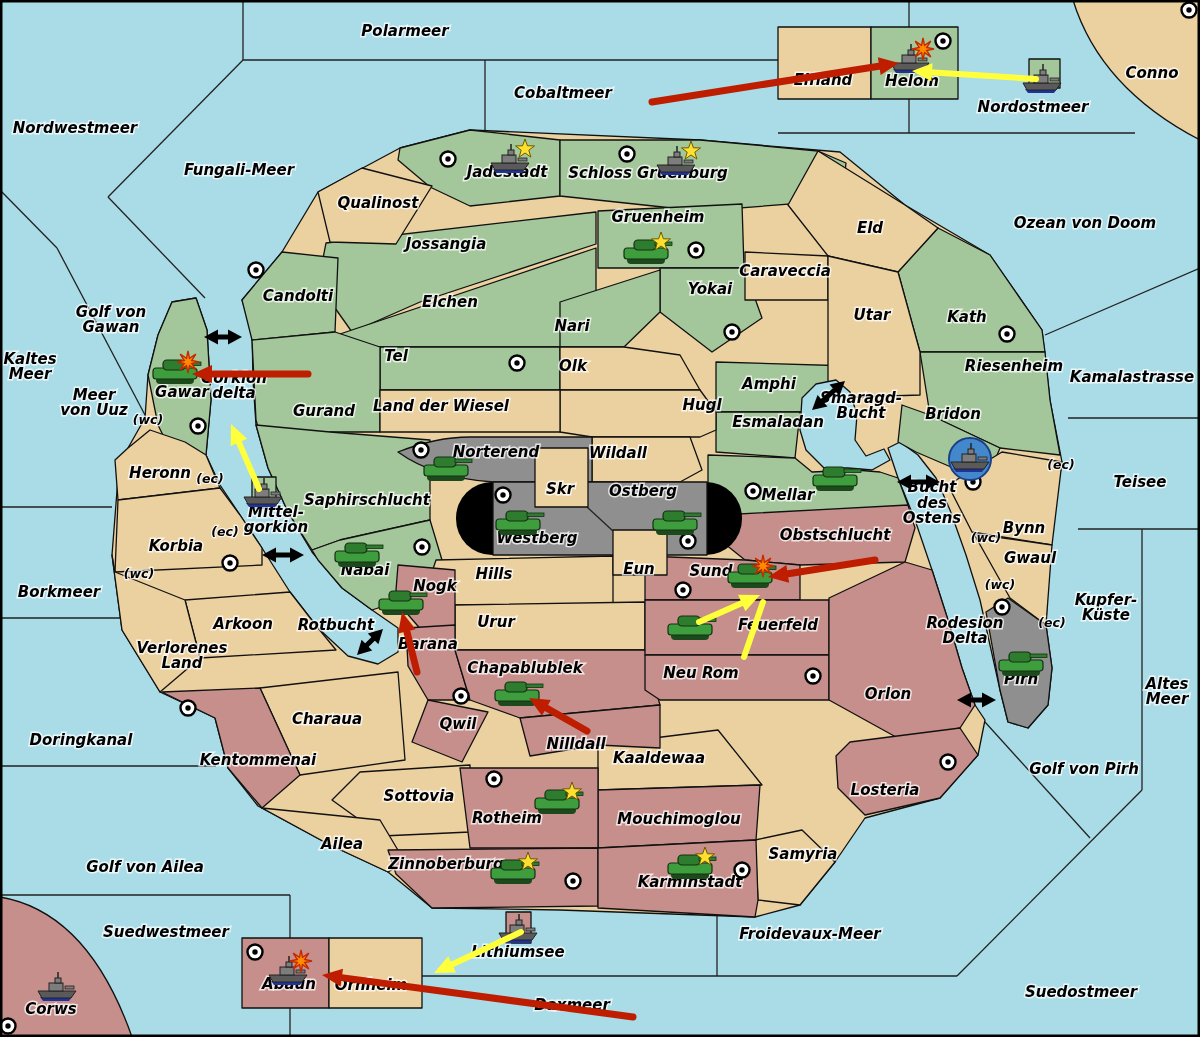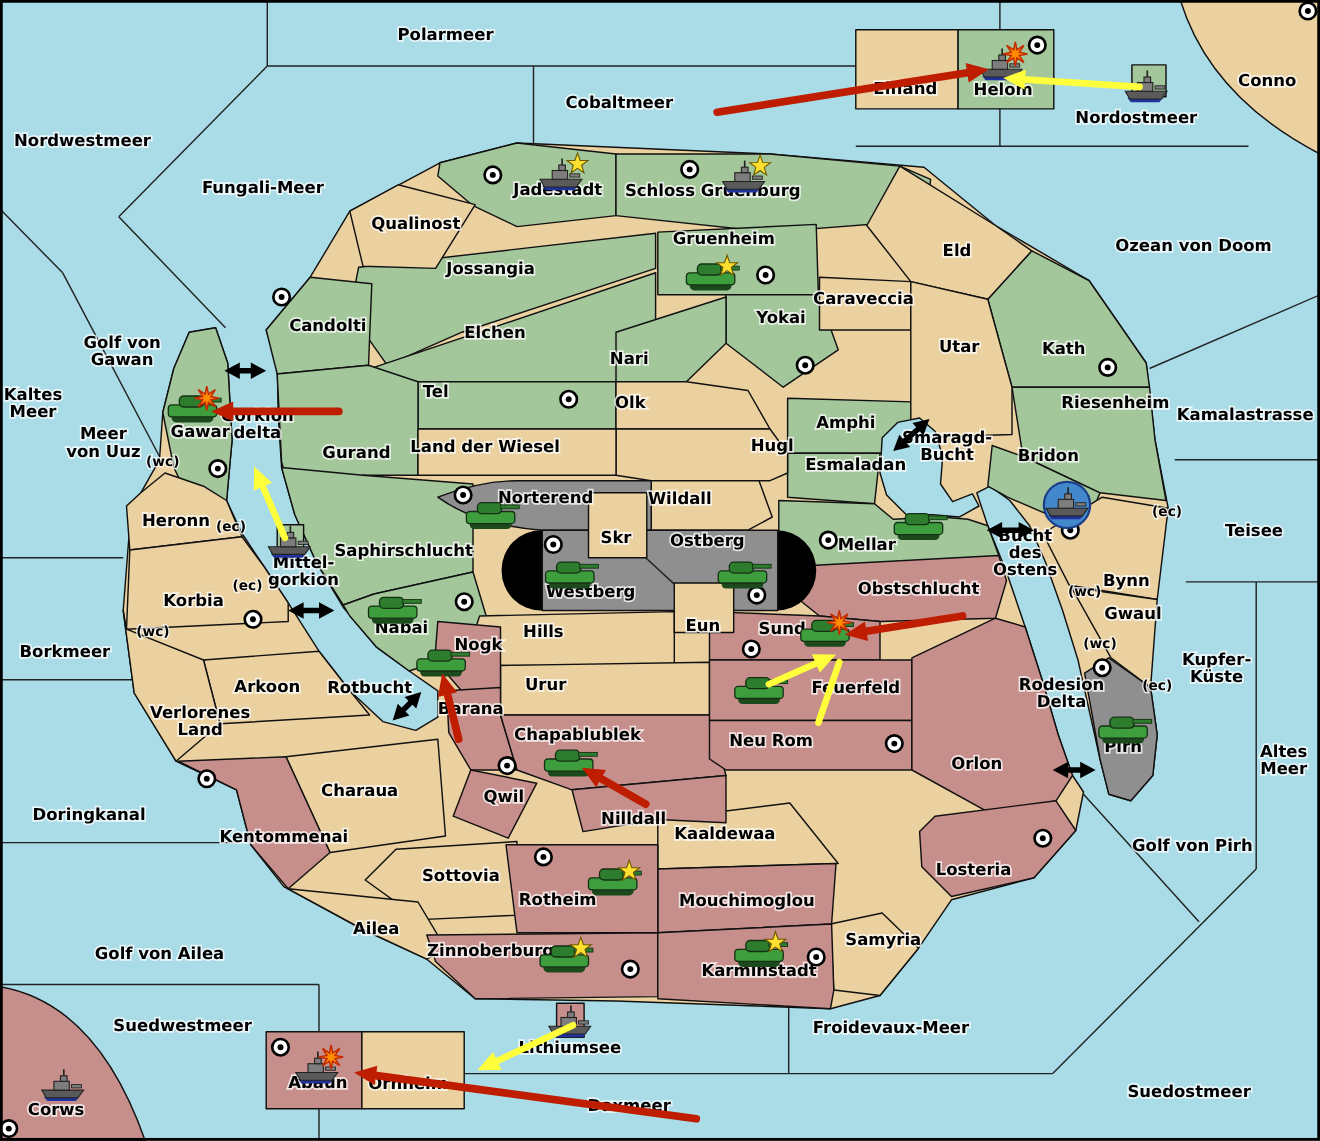--- a/index.html
+++ b/index.html
@@ -1,16 +1,16 @@
 <!DOCTYPE html>
 <html><head>
 <meta charset="utf-8">
 <style>
   html,body{margin:0;padding:0;background:#888;}
-  #stage{width:1200px;height:1037px;position:relative;font-family:"DejaVu Sans",sans-serif;}
+  #stage{width:1200px;height:1037px;position:relative;font-family:"DejaVu Sans",sans-serif;font-style:italic;}
   svg{display:block;}
   .sea{fill:#a9dce7;}
   .c-green{fill:#a3c79b;}
   .c-tan{fill:#ebd0a0;}
   .c-red{fill:#c78f8b;}
   .c-gray{fill:#8f8f8f;}
   .c-sea{fill:#a9dce7;}
   .rgn{stroke:#111;stroke-width:1.3;stroke-linejoin:round;}
   .seal{stroke:#222;stroke-width:1.3;}
   .lbl{font-size:15px;font-weight:bold;fill:#000;text-anchor:middle;

